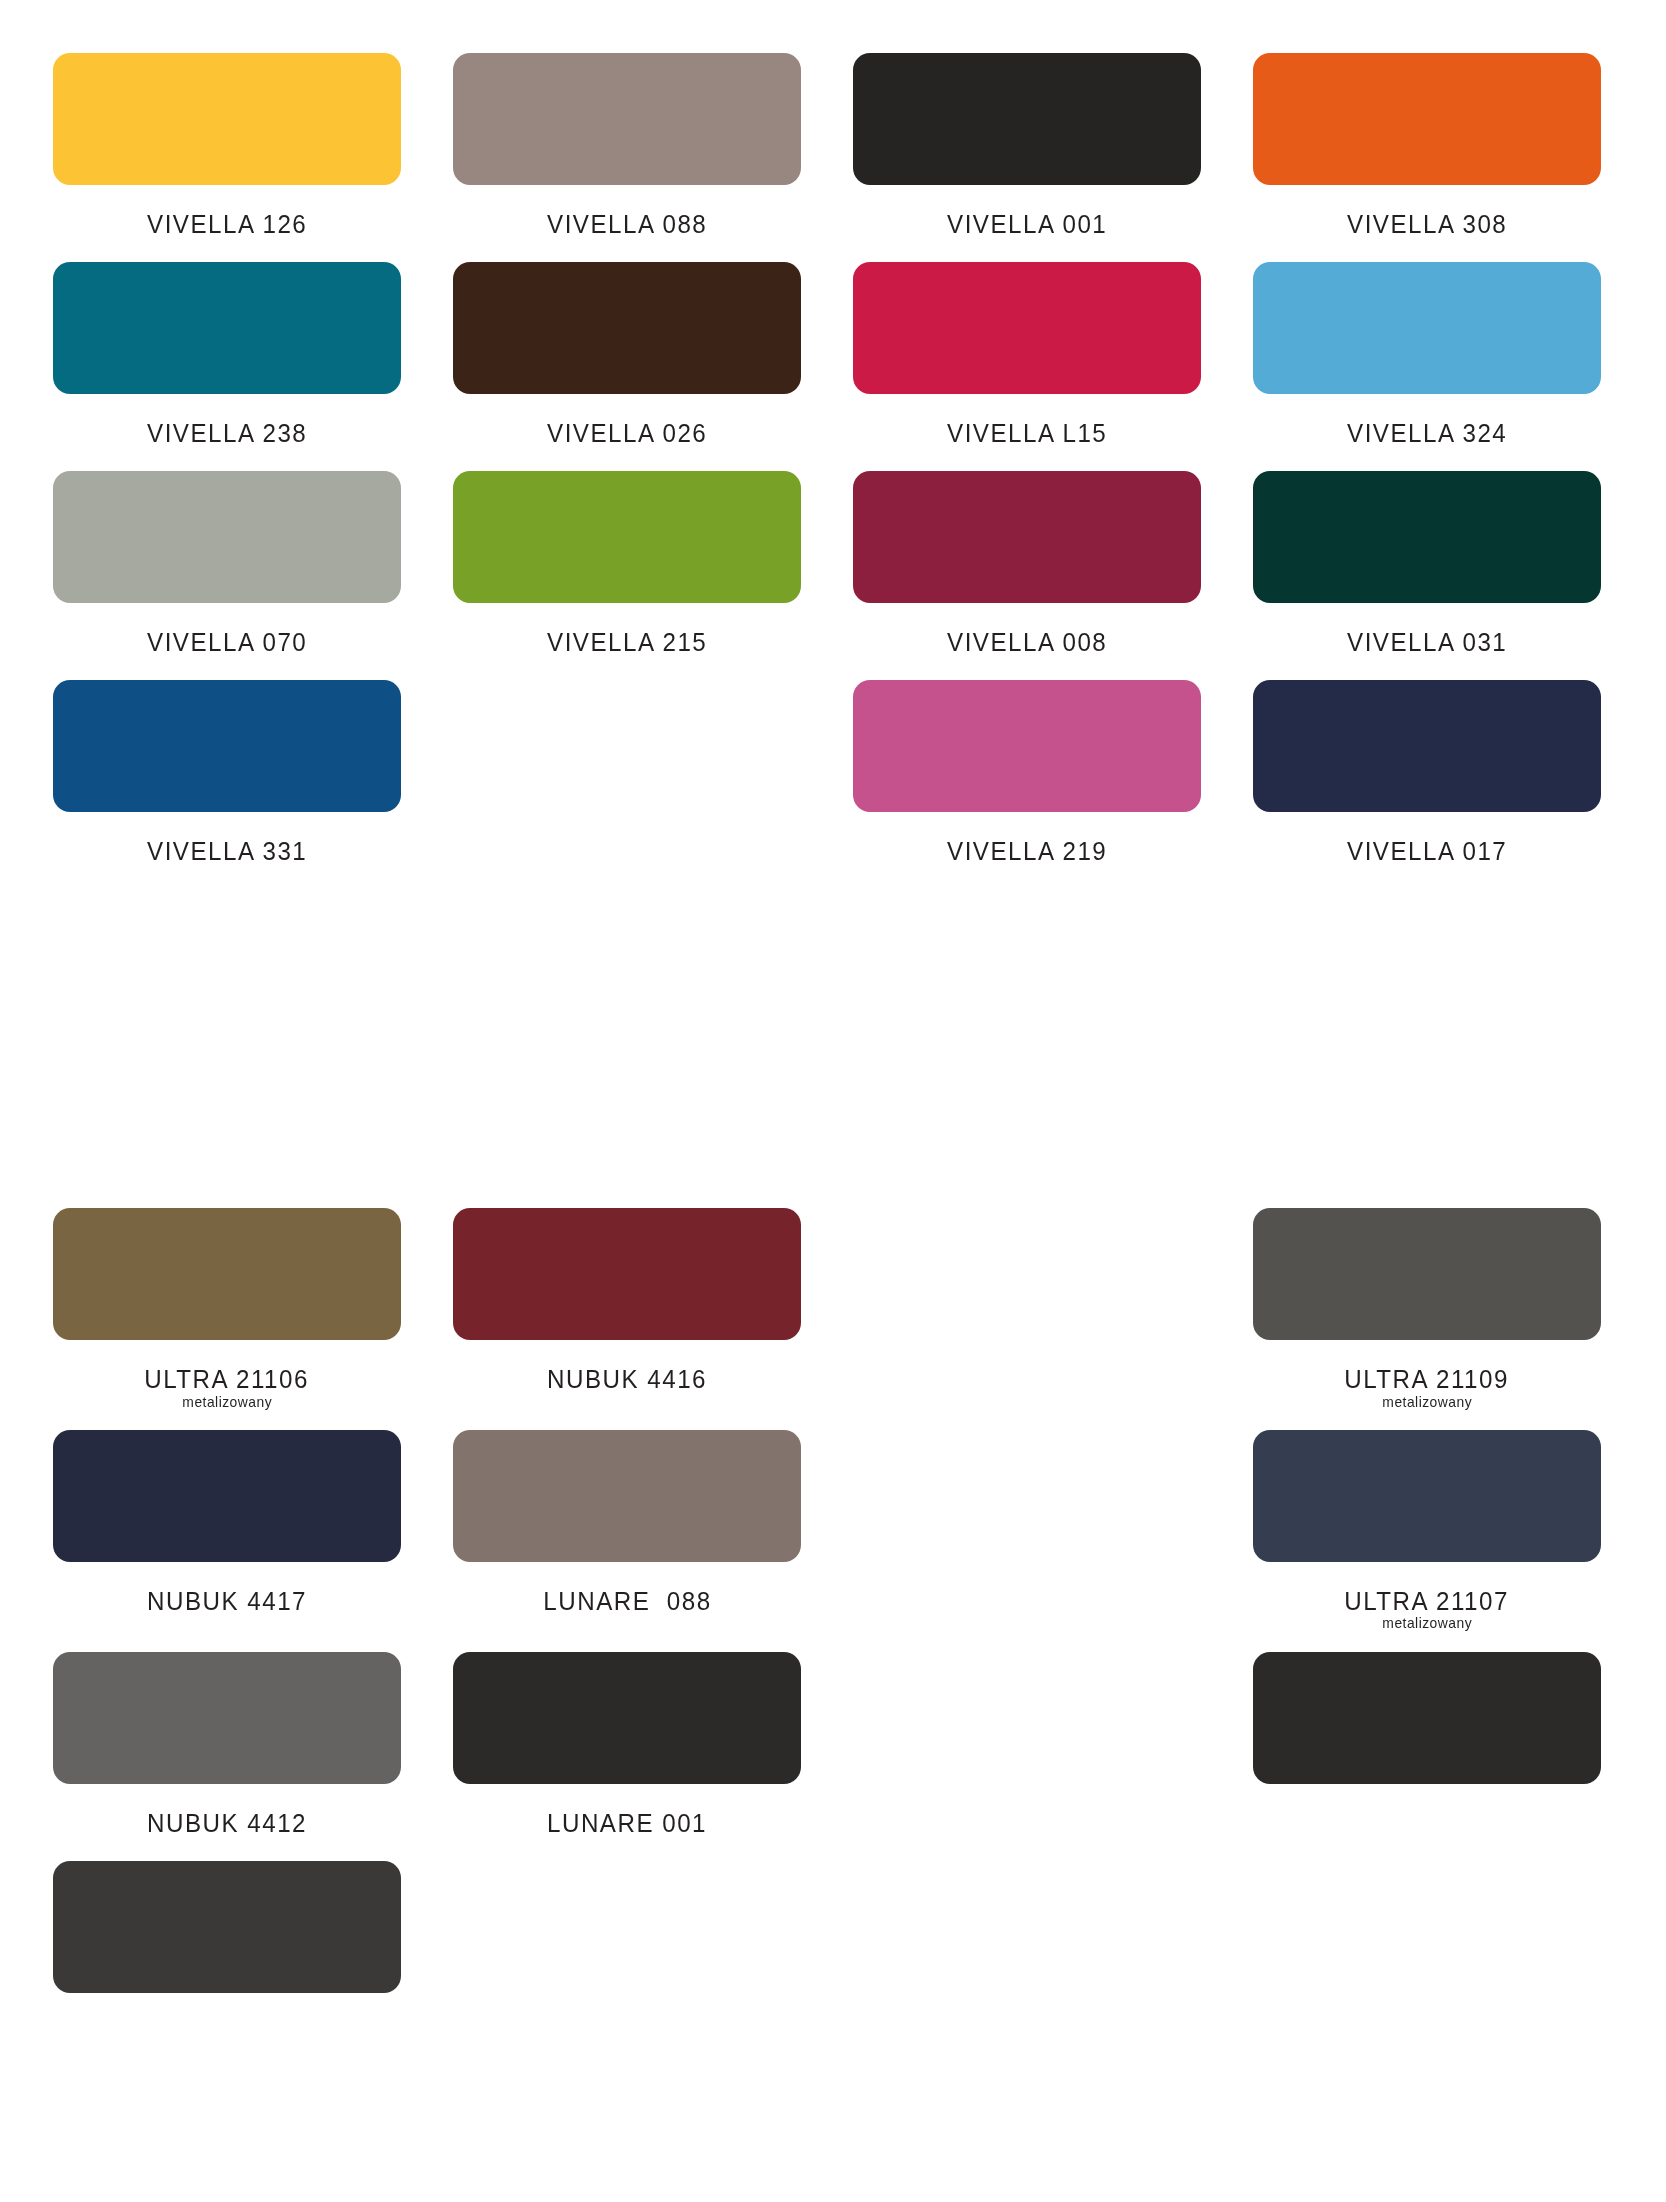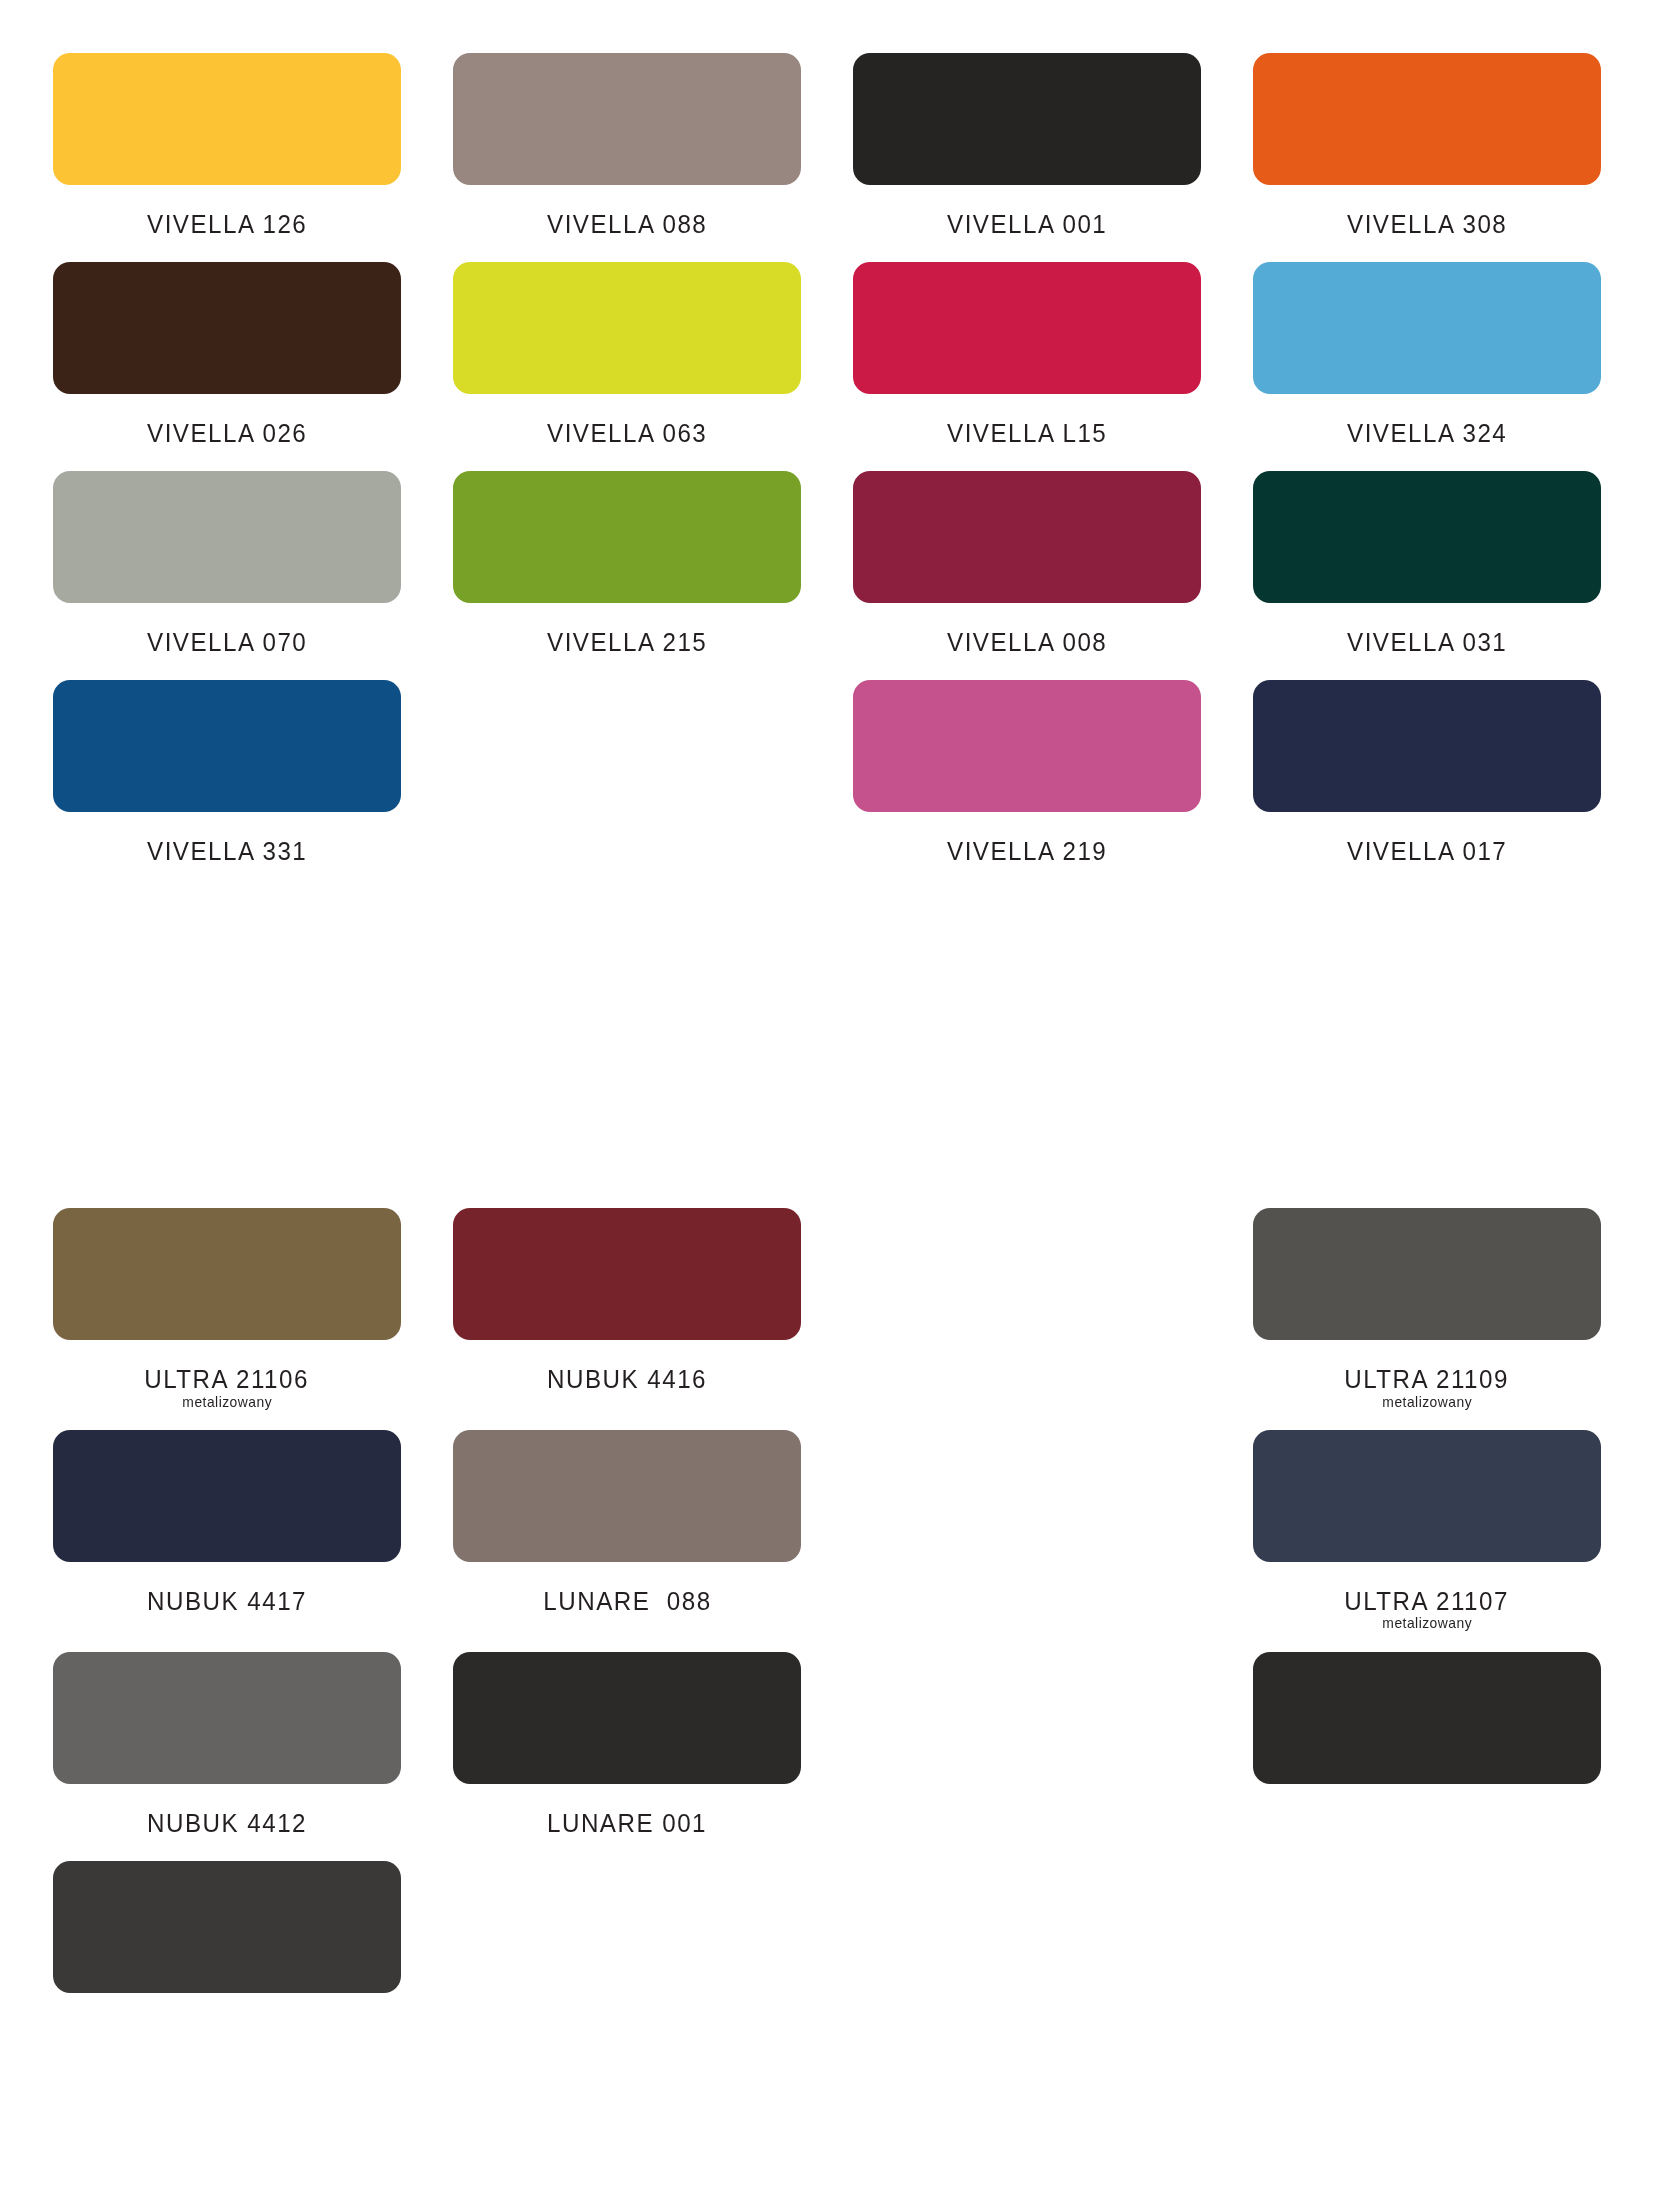--- a/index.html
+++ b/index.html
@@ -105,26 +105,26 @@
         </div>
         <div class="cell">
           <div class="chip" style="background: rgb(38, 36, 34);"></div>
           <div class="label">VIVELLA 001</div>
         </div>
         <div class="cell">
           <div class="chip" style="background: rgb(231, 91, 24);"></div>
           <div class="label">VIVELLA 308</div>
         </div>
         <div class="cell">
+          <div class="chip" style="background: rgb(5, 107, 128);"></div>
+          <div class="label">VIVELLA 238</div>
+        </div>
+        <div class="cell">
           <div class="chip" style="background: rgb(60, 35, 24);"></div>
           <div class="label">VIVELLA 026</div>
-        </div>
-        <div class="cell">
-          <div class="chip" style="background: rgb(216, 220, 39);"></div>
-          <div class="label">VIVELLA 063</div>
         </div>
         <div class="cell">
           <div class="chip" style="background: rgb(203, 26, 69);"></div>
           <div class="label">VIVELLA L15</div>
         </div>
         <div class="cell">
           <div class="chip" style="background: rgb(84, 171, 214);"></div>
           <div class="label">VIVELLA 324</div>
         </div>
         <div class="cell">

